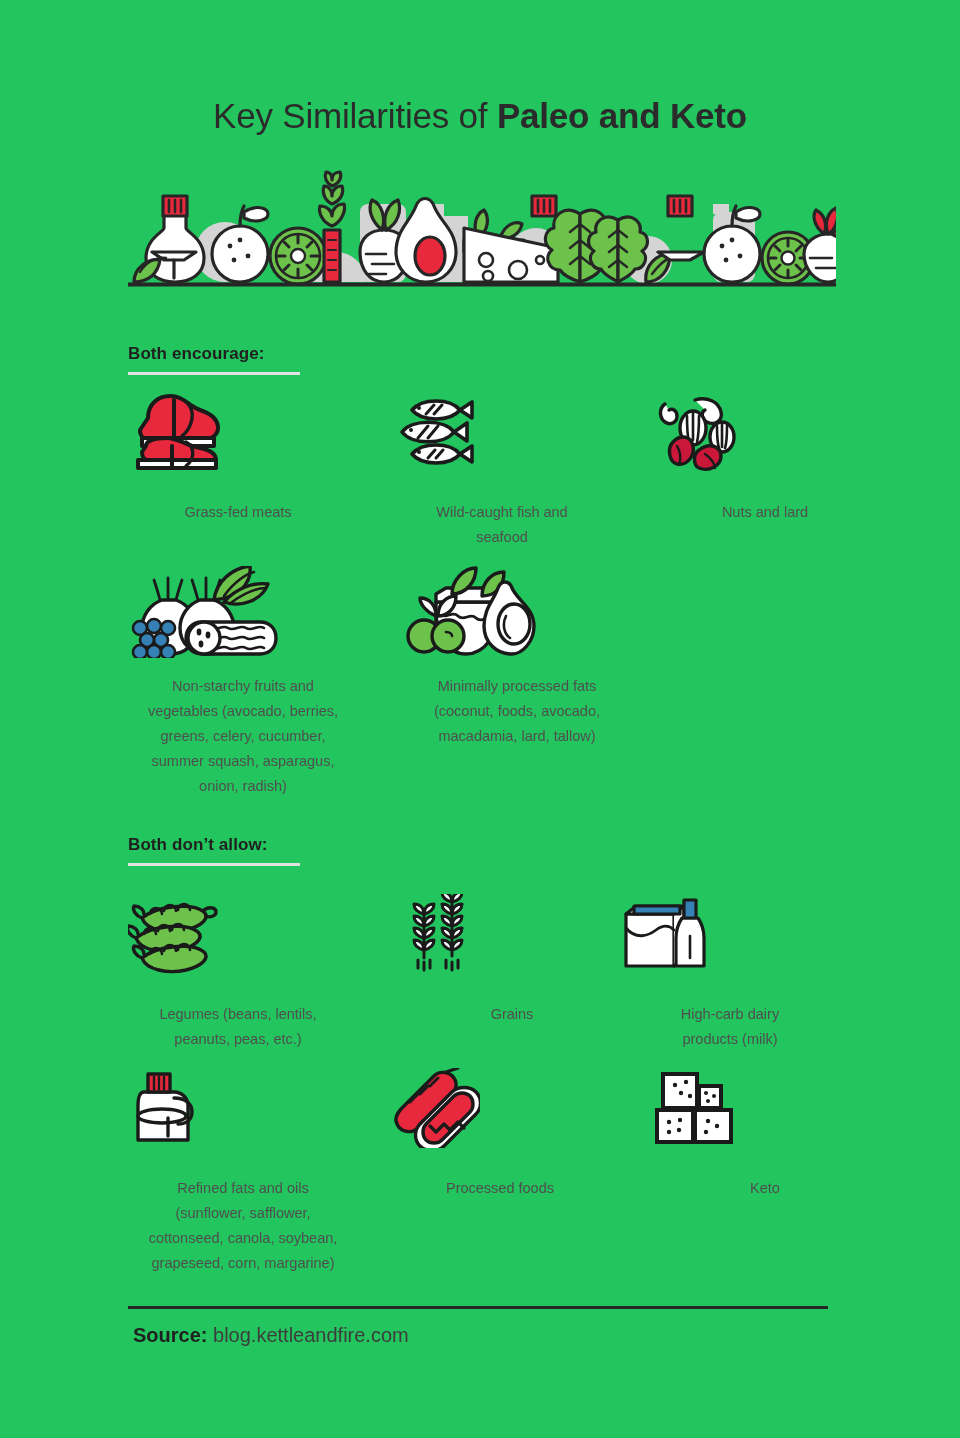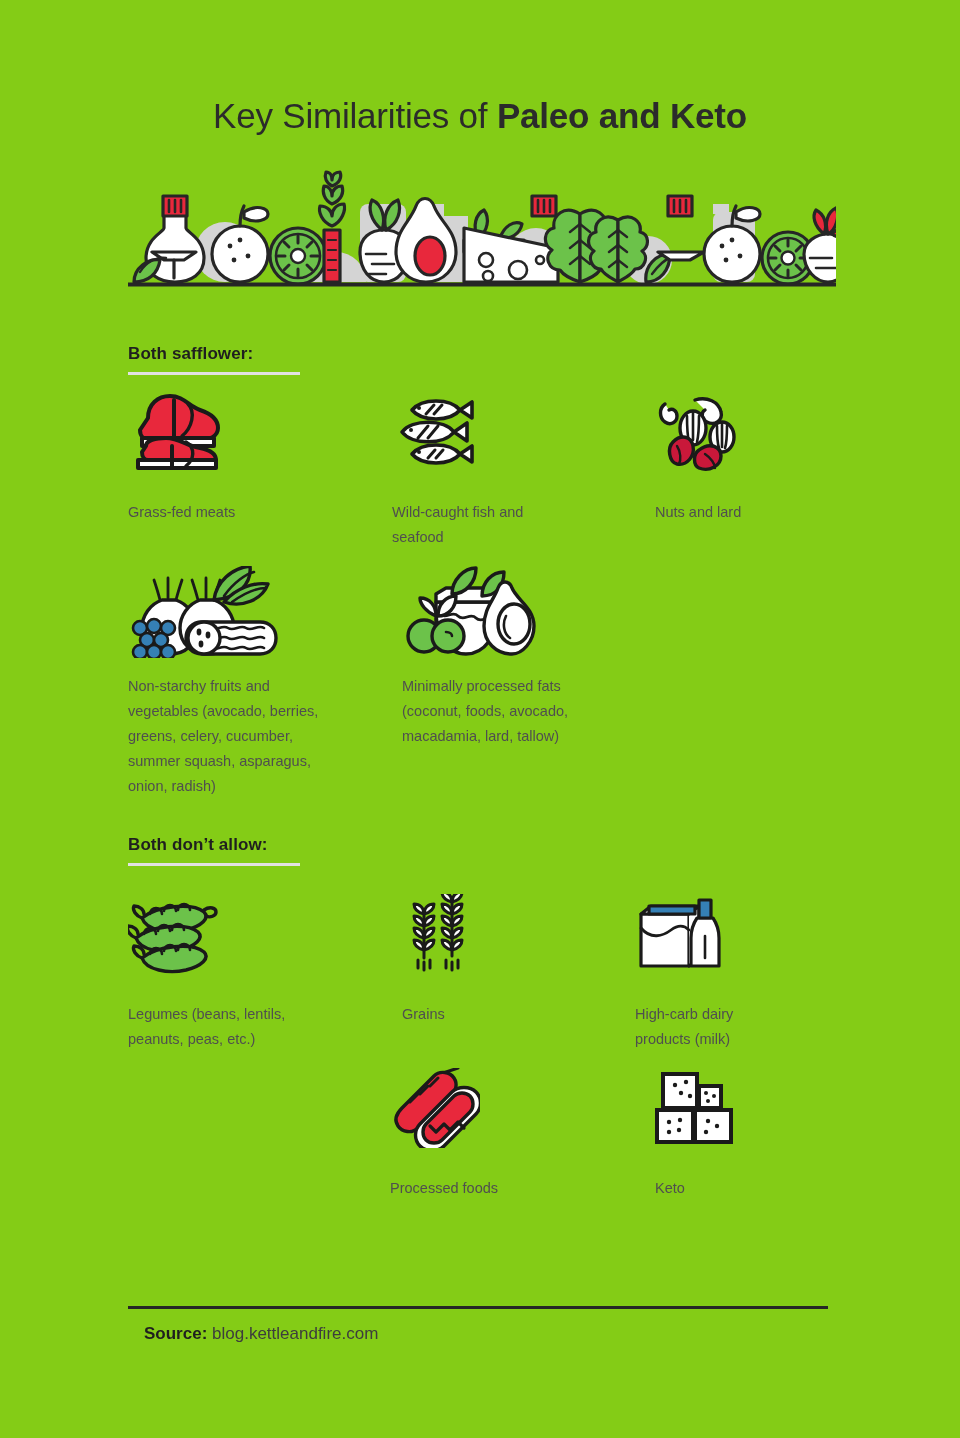--- a/index.html
+++ b/index.html
@@ -11,21 +11,21 @@
     width: 960px;
     height: 1438px;
     position: relative;
     font-family: "Liberation Sans", sans-serif;
     color: #4a4a4a;
     overflow: hidden;
   }
   .page {
     position: absolute;
     inset: 0;
-    background: #84cc16;
+    background: #22c55e;
   }
 
   
   .title {
     position: absolute;
     left: 0;
     top: 96px;
     width: 960px;
     text-align: center;
     font-size: 35px;
@@ -74,36 +74,37 @@
     display: block;
   }
   .item .icon svg { display: block; }
   .item .label {
     margin-top: 12px;
     font-size: 14.5px;
     line-height: 25px;
     color: #4f4f4f;
     font-weight: 400;
     white-space: pre-line;
+    text-align: center;
   }
 
   
   .footer-rule {
     position: absolute;
     left: 128px;
     top: 1306px;
     width: 700px;
     height: 3px;
     background: #262626;
   }
   .source {
     position: absolute;
-    left: 144px;
+    left: 133px;
     top: 1324px;
-    font-size: 17px;
+    font-size: 20px;
     color: #3d3d3d;
   }
   .source b { color: #1f1f1f; font-weight: 700; }
   .source span.url { font-weight: 400; color: #3d3d3d; }
 </style>
 </head>
 <body>
 
 <div class="page">
 
@@ -236,21 +237,21 @@
         <path d="M682 90 h22 M688 100 h24" stroke="#262626" stroke-width="2.6"></path>
         <path d="M700 66 c-4-12 0-22 8-26 c4 8 0 22-8 26 z" fill="#e8283c"></path>
         <path d="M696 66 c-10-8-12-18-8-24 c8 4 12 14 8 24 z" fill="#e8283c"></path>
         <path d="M704 66 c8-8 16-8 20-4 c-4 8-12 10-20 4 z" fill="#e8283c"></path>
 
         <path d="M0 116.5 H708" stroke="#262626" stroke-width="4"></path>
       </g>
     </svg>
   </div>
 
-  <div class="section-head" style="top:344px">Both safflower:</div>
+  <div class="section-head" style="top:344px">Both encourage:</div>
   <div class="section-rule" style="top:372px"></div>
 
   <div class="item" style="left:128px; top:392px">
     <span class="icon">
       <svg width="98" height="80" viewBox="0 0 98 80">
         <g stroke="#1a1a1a" stroke-width="4" stroke-linejoin="round" stroke-linecap="round">
           <path d="M20 26 c0-14 10-22 22-22 c14 0 18 10 30 14 c12 4 18 10 18 18 c0 8-8 12-20 12 H22 c-6 0-10-4-10-10 z" fill="#e8283c"></path>
           <path d="M14 46 h72 v8 H14 z" fill="#fff"></path>
           <path d="M18 54 c0-6 10-8 20-8 c14 0 20 8 34 10 c10 2 16 6 16 12 H20 c-4 0-6-4-6-8 z" fill="#e8283c"></path>
           <path d="M10 68 h78 v8 H10 z" fill="#fff"></path>
@@ -428,41 +429,59 @@
           <path d="M14 64 c14-12 50-16 62-6 c6 6-2 14-18 18 c-18 4-40 0-44-12 z" fill="#6cc24a"></path>
           <path d="M22 60 a6 6 0 0 1 12 0 M36 57 a6 6 0 0 1 12 0 M50 56 a6 6 0 0 1 12 0" fill="none" stroke-width="2.6"></path>
           <path d="M14 64 c-6-2-10-8-8-12 c6 0 10 4 10 8" fill="none"></path>
         </g>
       </svg>
     </span>
     <div class="label">Legumes (beans, lentils,
 peanuts, peas, etc.)</div>
   </div>
 
-  <div class="item" style="left:635px; top:894px">
+  <div class="item" style="left:620px; top:894px">
     <span class="icon">
       <svg width="90" height="80" viewBox="0 0 90 80">
         <g stroke="#1a1a1a" stroke-width="3.2" stroke-linejoin="round" stroke-linecap="round">
 
           <path d="M6 20 h48 v52 H6 z" fill="#fff"></path>
           <path d="M6 20 l10-8 h48 l-10 8 z" fill="#fff"></path>
           <path d="M54 20 l10-8 v52 l-10 8" fill="#fff"></path>
           <path d="M14 12 h46 v8 h-46 z" fill="#3580b5"></path>
           <path d="M6 34 c10 12 22 8 30 2 c8-6 14-4 18 0" fill="none" stroke-width="2.8"></path>
 
           <path d="M62 24 h16 c4 6 6 12 6 20 v28 h-28 V44 c0-8 2-14 6-20 z" fill="#fff"></path>
           <path d="M64 6 h12 v18 h-12 z" fill="#3580b5"></path>
           <path d="M70 42 v22" fill="none" stroke-width="2.6"></path>
         </g>
       </svg>
     </span>
     <div class="label">High-carb dairy
 products (milk)</div>
   </div>
 
+  <div class="item" style="left:128px; top:1068px; width:230px">
+    <span class="icon">
+      <svg width="82" height="82" viewBox="0 0 82 82">
+        <g stroke="#1a1a1a" stroke-width="3.4" stroke-linejoin="round" stroke-linecap="round">
+          <path d="M16 24 h30 c8 0 14 6 14 14 v34 H10 V38 c0-8 2-14 6-14 z" fill="#fff"></path>
+          <path d="M46 30 c12 0 18 6 18 14 c0 8-6 12-14 12" fill="none"></path>
+          <rect x="20" y="6" width="22" height="18" fill="#e8283c"></rect>
+          <path d="M26 9 v12 M31 9 v12 M36 9 v12" stroke-width="2.4"></path>
+          <ellipse cx="34" cy="48" rx="24" ry="7" fill="#fff"></ellipse>
+          <path d="M40 50 v18" fill="none"></path>
+        </g>
+      </svg>
+    </span>
+    <div class="label">Refined fats and oils
+(sunflower, safflower,
+cottonseed, canola, soybean,
+grapeseed, corn, margarine)</div>
+  </div>
 
   <div class="item" style="left:390px; top:1068px">
     <span class="icon">
       <svg width="90" height="80" viewBox="0 0 90 80">
         <g stroke="#1a1a1a" stroke-width="3.4" stroke-linejoin="round" stroke-linecap="round">
           <path d="M12 40 L44 8 c6-6 16-4 20 2 c4 6 2 14-4 18 L28 60 c-6 6-16 4-20-2 c-4-6-2-12 4-18 z" fill="#e8283c"></path>
           <path d="M20 34 l8-8 M30 26 l8-8 M40 18 l8-8" fill="none" stroke-width="3"></path>
           <path d="M56 4 l12-4" fill="none" stroke-width="3"></path>
           <path d="M30 56 L62 24 c6-6 18-6 24 0 c6 6 6 16 0 22 L54 78 c-6 6-18 6-24 0 c-6-6-6-16 0-22 z" fill="#fff"></path>
           <path d="M36 56 L64 28 c4-4 12-4 16 0 c4 4 4 12 0 16 L52 72 c-4 4-12 4-16 0 c-4-4-4-12 0-16 z" fill="#e8283c"></path>

